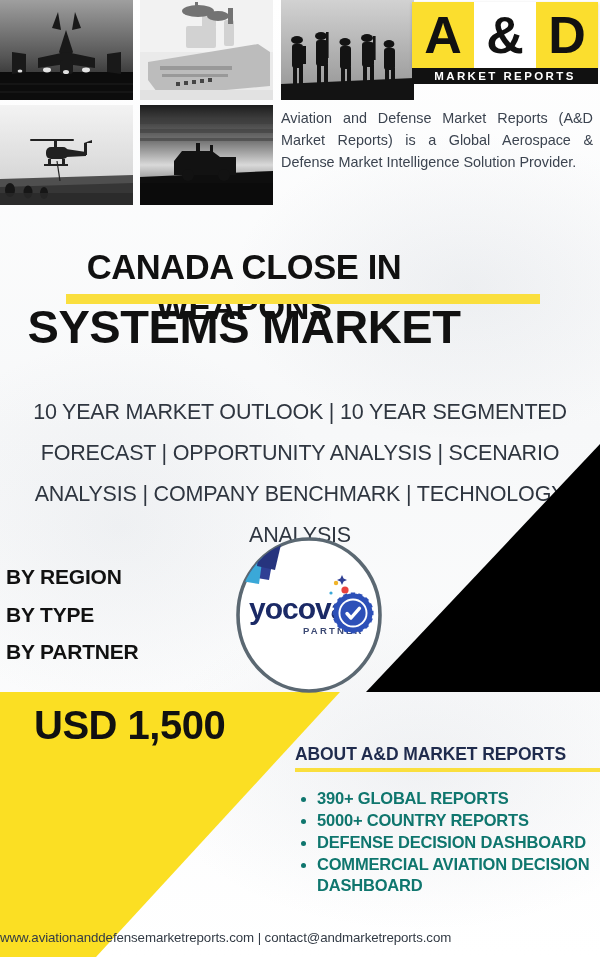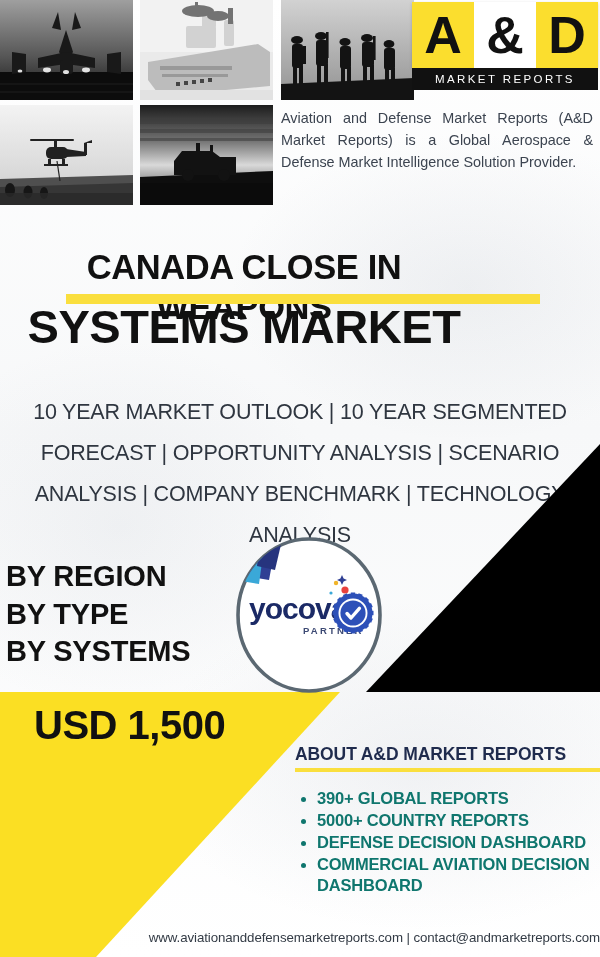--- a/index.html
+++ b/index.html
@@ -37,22 +37,22 @@
   .logo{position:absolute;left:412px;top:2px;width:186px;height:92px;}
   .logo-row{display:flex;height:66px;width:100%;box-shadow:0 1px 3px rgba(0,0,0,.18);}
   .logo-cell{
     flex:1;display:flex;align-items:center;justify-content:center;
     font-weight:700;font-size:52px;color:#111;line-height:1;
     font-family:"Liberation Sans", sans-serif;
   }
   .logo-cell.yellow{background:#FBDE2E;}
   .logo-cell.white{background:#ffffff;}
   .logo-bar{
-    height:22px;background:#111;display:flex;align-items:center;justify-content:center;
-    color:#fff;font-size:11.5px;letter-spacing:2.4px;font-weight:400;
+    height:16px;background:#111;display:flex;align-items:center;justify-content:center;
+    color:#fff;font-size:11.5px;letter-spacing:2.4px;font-weight:700;
   }
 
   
   .intro{
     position:absolute;left:281px;top:107px;width:312px;
     font-size:14.4px;line-height:22px;color:#3c4450;
     text-align:justify;text-justify:inter-word;
     font-family:"Liberation Sans", sans-serif;
   }
 
@@ -85,21 +85,21 @@
   .forecast{
     position:absolute;right:6px;top:608px;width:300px;
     text-align:right;color:#F5D132;font-weight:700;
     font-size:37px;line-height:44px;letter-spacing:-0.5px;
     font-family:"Liberation Sans", sans-serif;
   }
 
   
   .bylist{
     position:absolute;left:6px;top:558px;
-    color:#111;font-weight:700;font-size:29px;line-height:37.5px;
+    color:#111;font-weight:700;font-size:21px;line-height:37.5px;
     letter-spacing:-0.2px;
     font-family:"Liberation Sans", sans-serif;
   }
   .bylist div{white-space:nowrap;}
 
   
   .yellow-wedge{
     position:absolute;left:0;top:0;width:600px;height:957px;pointer-events:none;
   }
   .price{
@@ -125,21 +125,21 @@
   .about-list li::marker{font-size:16px;}
 
   
   .badge{
     position:absolute;left:235px;top:536px;width:148px;height:158px;
   }
   .badge svg{display:block;width:100%;height:100%;}
 
   
   .footer{
-    position:absolute;left:0;top:930px;width:600px;text-align:right;
+    position:absolute;left:0;top:930px;width:600px;text-align:left;
     color:#333b45;font-size:13.3px;letter-spacing:-0.1px;
     font-family:"Liberation Sans", sans-serif;
   }
 </style>
 </head>
 <body>
 
 <div id="poster">
 
   <div class="bg-wash"></div>
@@ -341,21 +341,21 @@
   <div class="subtitle">10 YEAR MARKET OUTLOOK | 10 YEAR SEGMENTED FORECAST | OPPORTUNITY ANALYSIS | SCENARIO ANALYSIS | COMPANY BENCHMARK | TECHNOLOGY ANALYSIS</div>
 
   <svg class="black-wedge" viewBox="0 0 600 957">
     <polygon points="600,444 600,692 366,692" fill="#000000"></polygon>
   </svg>
 
 
   <div class="bylist">
     <div>BY REGION</div>
     <div>BY TYPE</div>
-    <div>BY SYSTEMS</div>
+    <div>BY PARTNER</div>
   </div>
 
   <svg class="yellow-wedge" viewBox="0 0 600 957">
     <polygon points="0,692 340,692 96,957 0,957" fill="#FBDF23"></polygon>
   </svg>
 
   <div class="price">USD 1,500</div>
 
   <div class="about">
     <div class="about-title">ABOUT A&amp;D MARKET REPORTS</div>

